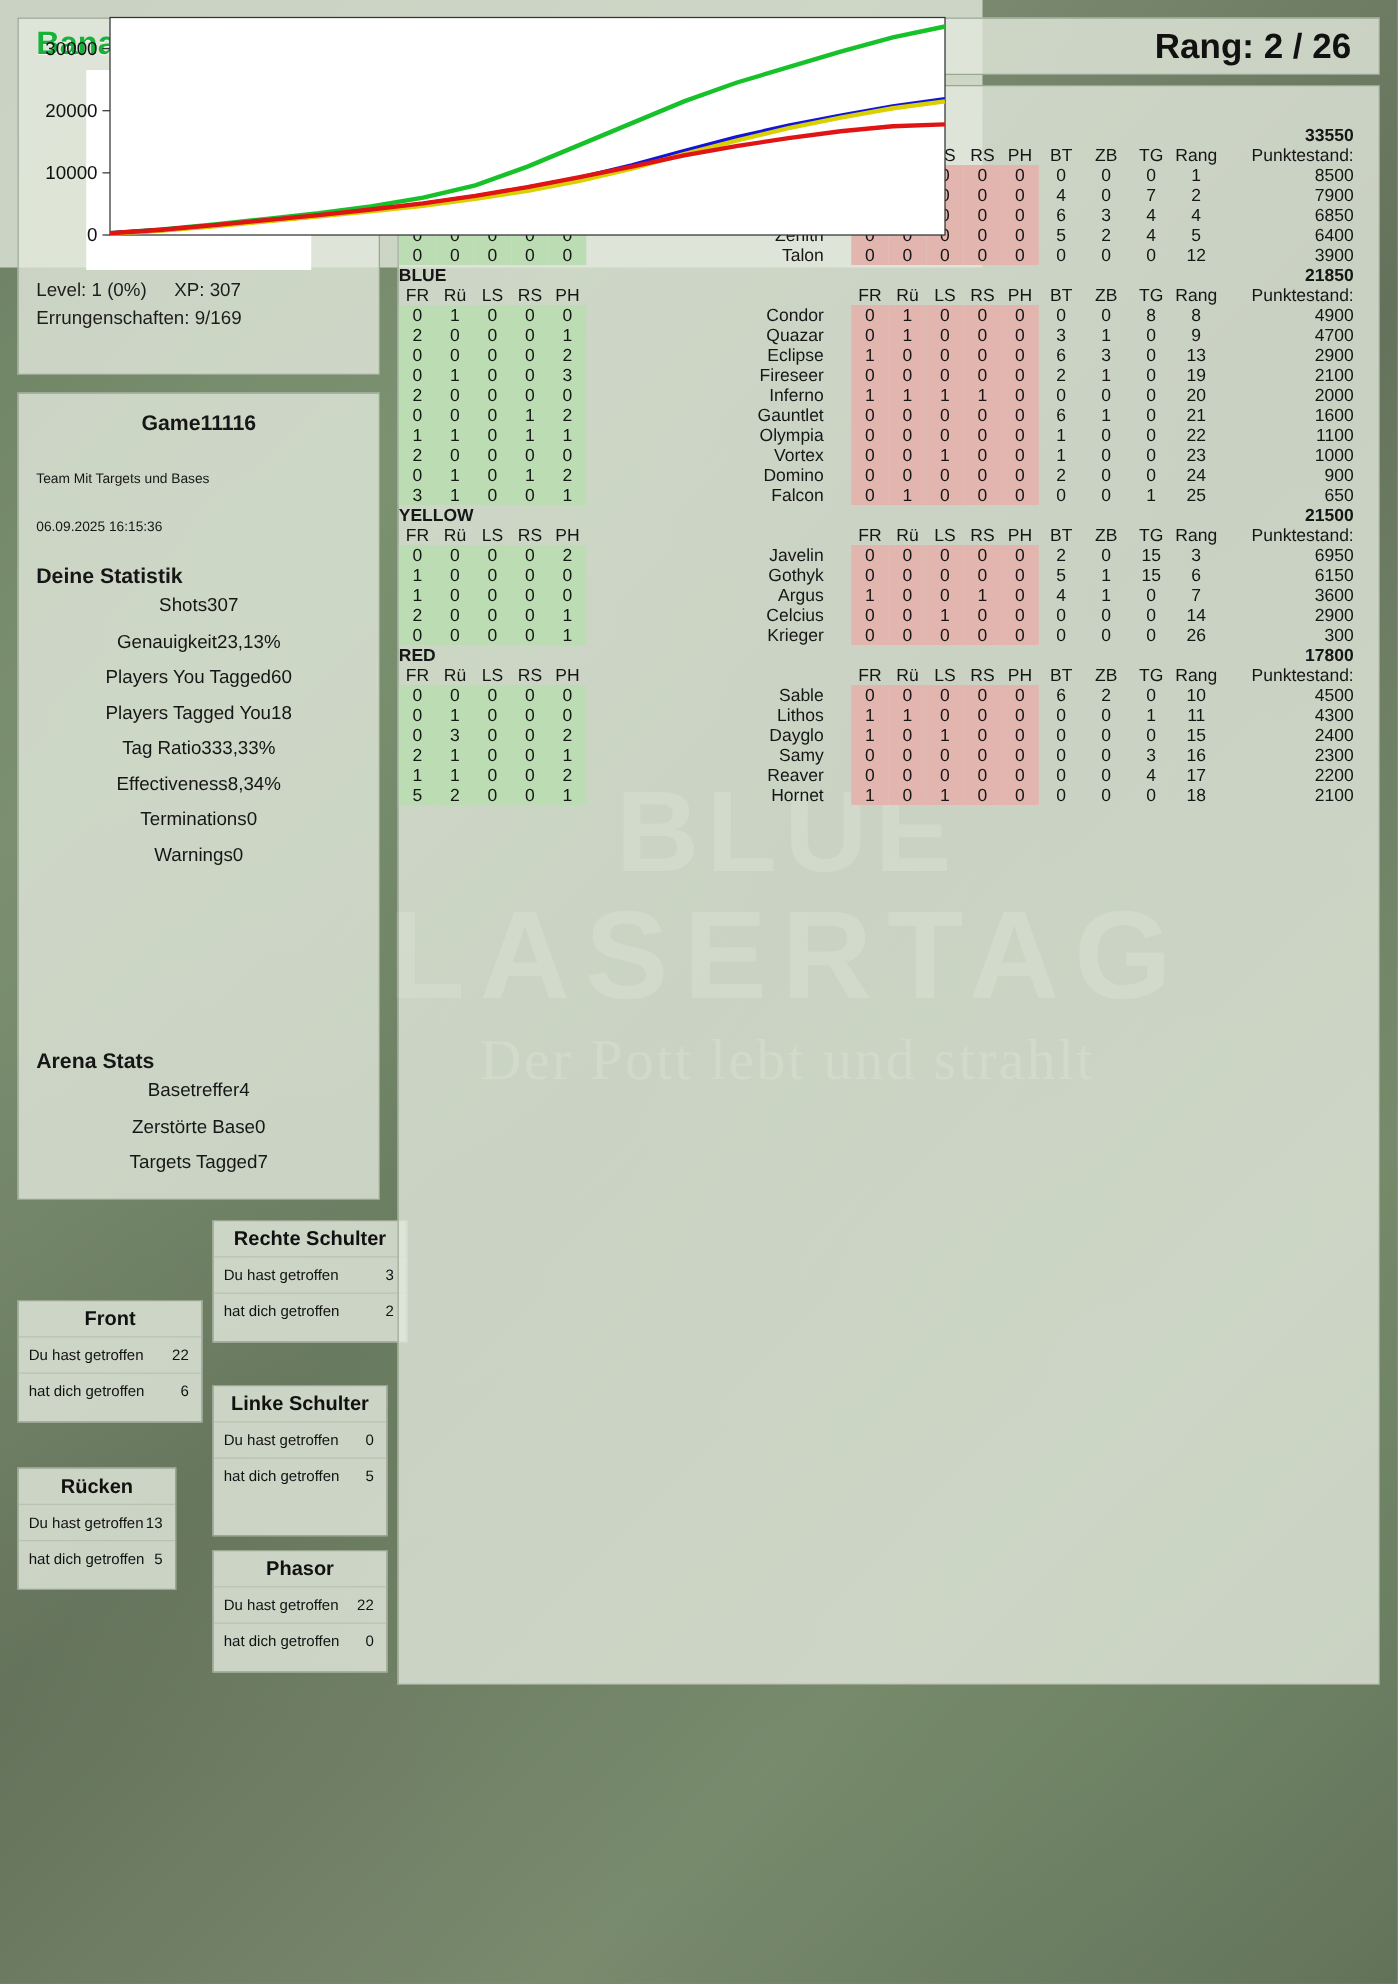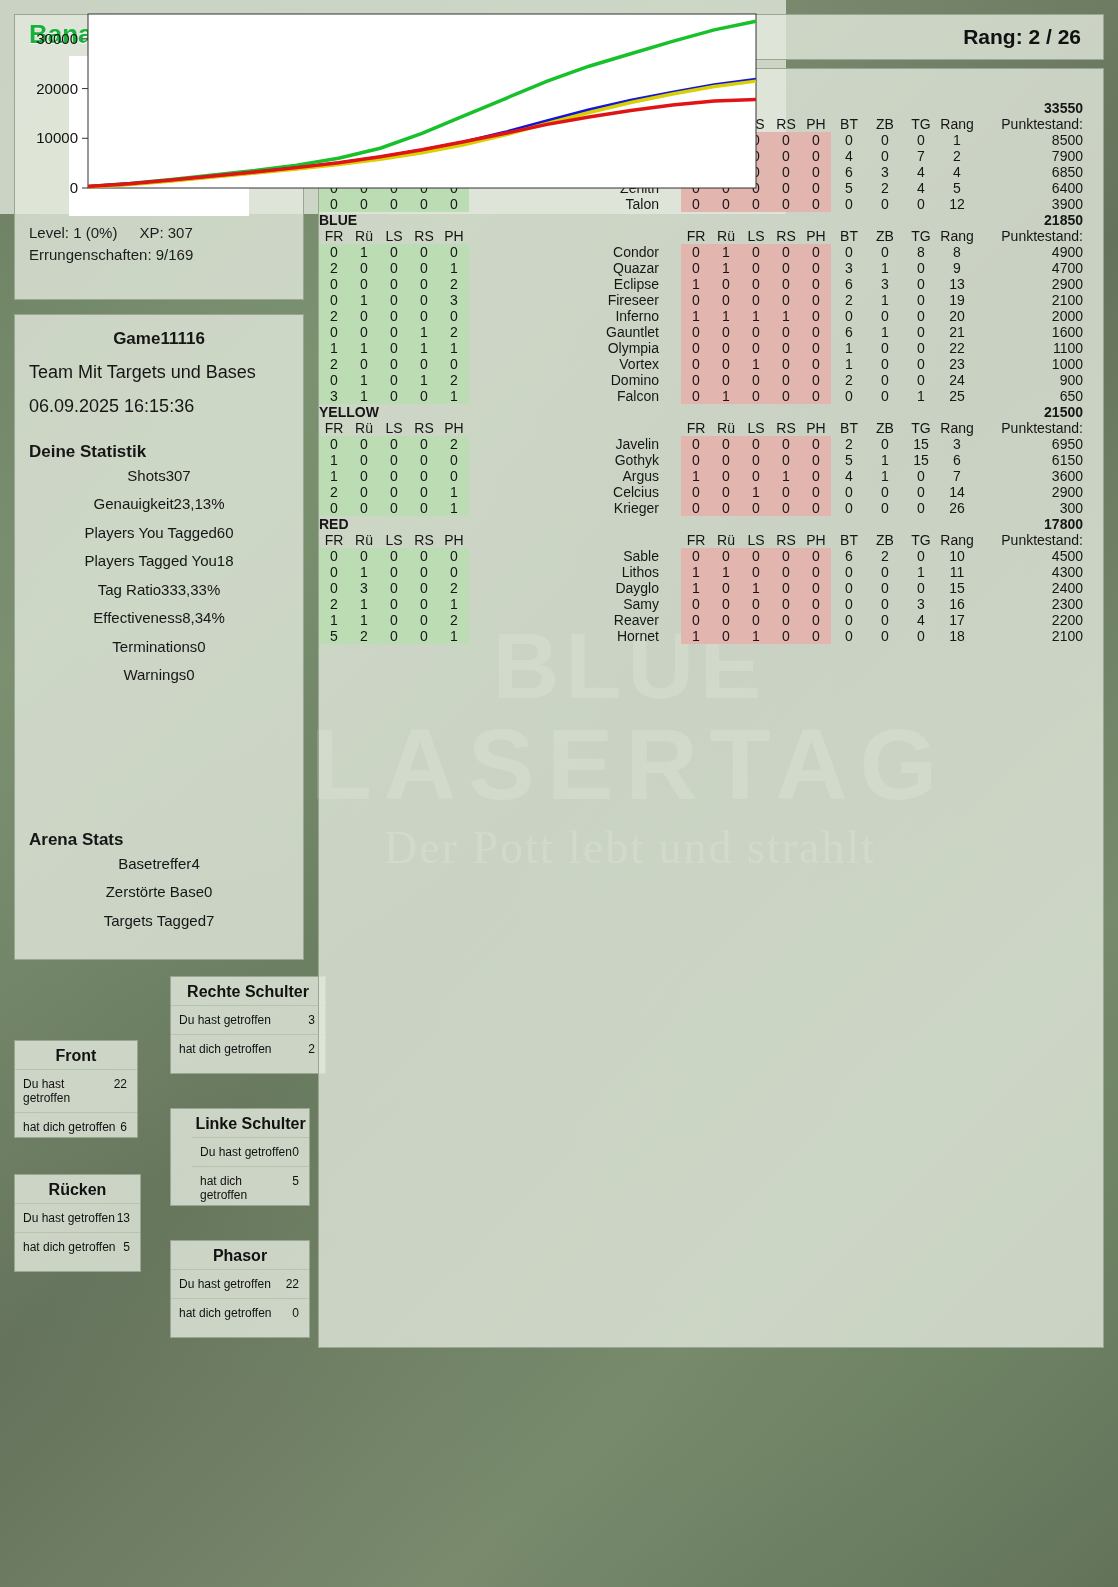--- a/index.html
+++ b/index.html
@@ -81,40 +81,40 @@
     color: #1d1d1d;
     padding: 6px 16px 0 14px;
     line-height: 1.45;
   }
   .player-meta .sp { display: inline-block; width: 22px; }
 
   #score-panel {
     left: 318px; top: 14px; width: 786px; height: 46px;
     display: flex; align-items: center;
   }
-  .score-text { font-size: 21px; font-weight: bold; color: #111; }
+  .score-text { font-size: 28px; font-weight: bold; color: #111; }
   #score-punkte { margin-left: 40px; }
   #score-team { margin-left: 34px; }
   #score-rang { margin-left: auto; margin-right: 22px; }
 
   
   #game-panel { left: 14px; top: 314px; width: 290px; height: 646px; padding: 8px 14px; }
   .row { display: flex; justify-content: center; font-size: 15px; color: #161616; line-height: 1.9; }
   .row.head { font-weight: bold; font-size: 17px; }
   .sect-title { font-weight: bold; font-size: 17px; margin-top: 18px; color: #161616; }
-  .game-sub { font-size: 18px; color: #161616; line-height: 1.9; }
+  .game-sub { font-size: 11px; color: #161616; line-height: 1.9; margin-top: 18px; }
 
   
   .bodybox { position: absolute; background: rgba(226,232,220,0.82); border: 1px solid #9aa592; box-sizing: border-box; }
   .bodybox .bt { text-align: center; font-weight: bold; font-size: 16px; color: #111; padding: 6px 0 4px; }
   .bodybox .br { display: flex; justify-content: space-between; font-size: 12px; color: #111; padding: 7px 10px 7px 8px; border-top: 1px solid #b9c2b0; }
-  #box-front { left: 14px; top: 1040px; width: 124px; height: 98px; }
+  #box-front { left: 14px; top: 1040px; width: 148px; height: 98px; }
   #box-ruecken { left: 14px; top: 1174px; width: 127px; height: 98px; }
   #box-rs { left: 170px; top: 976px; width: 156px; height: 98px; }
-  #box-ls { left: 170px; top: 1108px; width: 140px; height: 98px; padding-left: 21px; }
+  #box-ls { left: 170px; top: 1108px; width: 140px; height: 121px; }
   #box-phasor { left: 170px; top: 1240px; width: 140px; height: 98px; }
 
   
   #addr-panel { left: 14px; top: 1358px; width: 290px; height: 214px; padding: 10px 16px; }
   .addr-line { font-size: 19px; color: #161616; line-height: 2.25; }
 
   
   #main-panel { left: 318px; top: 68px; width: 786px; height: 1280px; padding: 0; }
   .col-head { display: flex; font-size: 15px; font-weight: bold; color: #111; padding: 8px 0 6px; }
   .ch1 { margin-left: 14px; }

